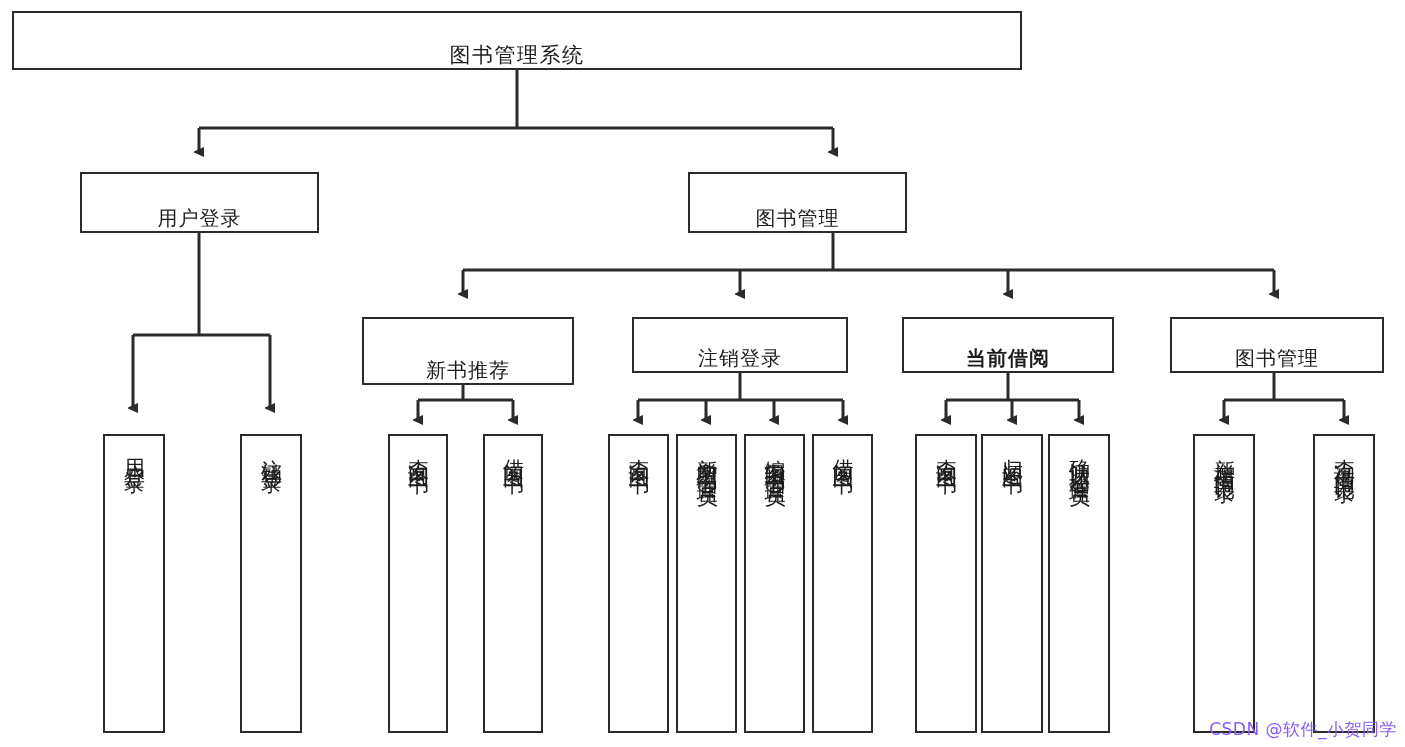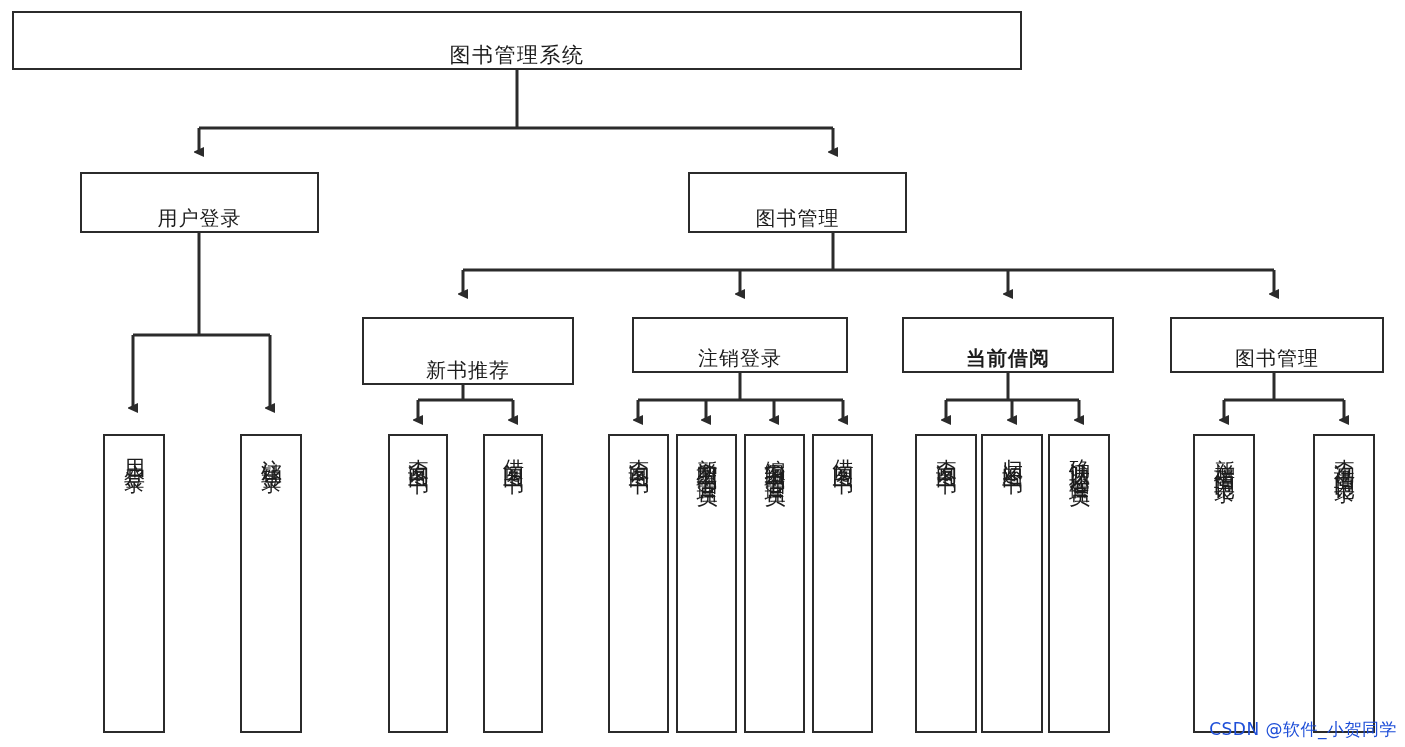--- a/index.html
+++ b/index.html
@@ -39,21 +39,21 @@
     font-size:21px;
     letter-spacing:5px;
     line-height:1;
   }
   .v-node.tall .label{letter-spacing:4px;}
 
   #watermark{
     position:absolute;
     right:8px;bottom:6px;
     font-size:17px;
-    color:#1d4ed8;
+    color:#8b5cf6;
     letter-spacing:0.5px;
     font-family:"DejaVu Sans","Liberation Sans",sans-serif;
     white-space:nowrap;
     pointer-events:none;
   }
 </style>
 </head>
 <body>
 
 <div id="canvas">

